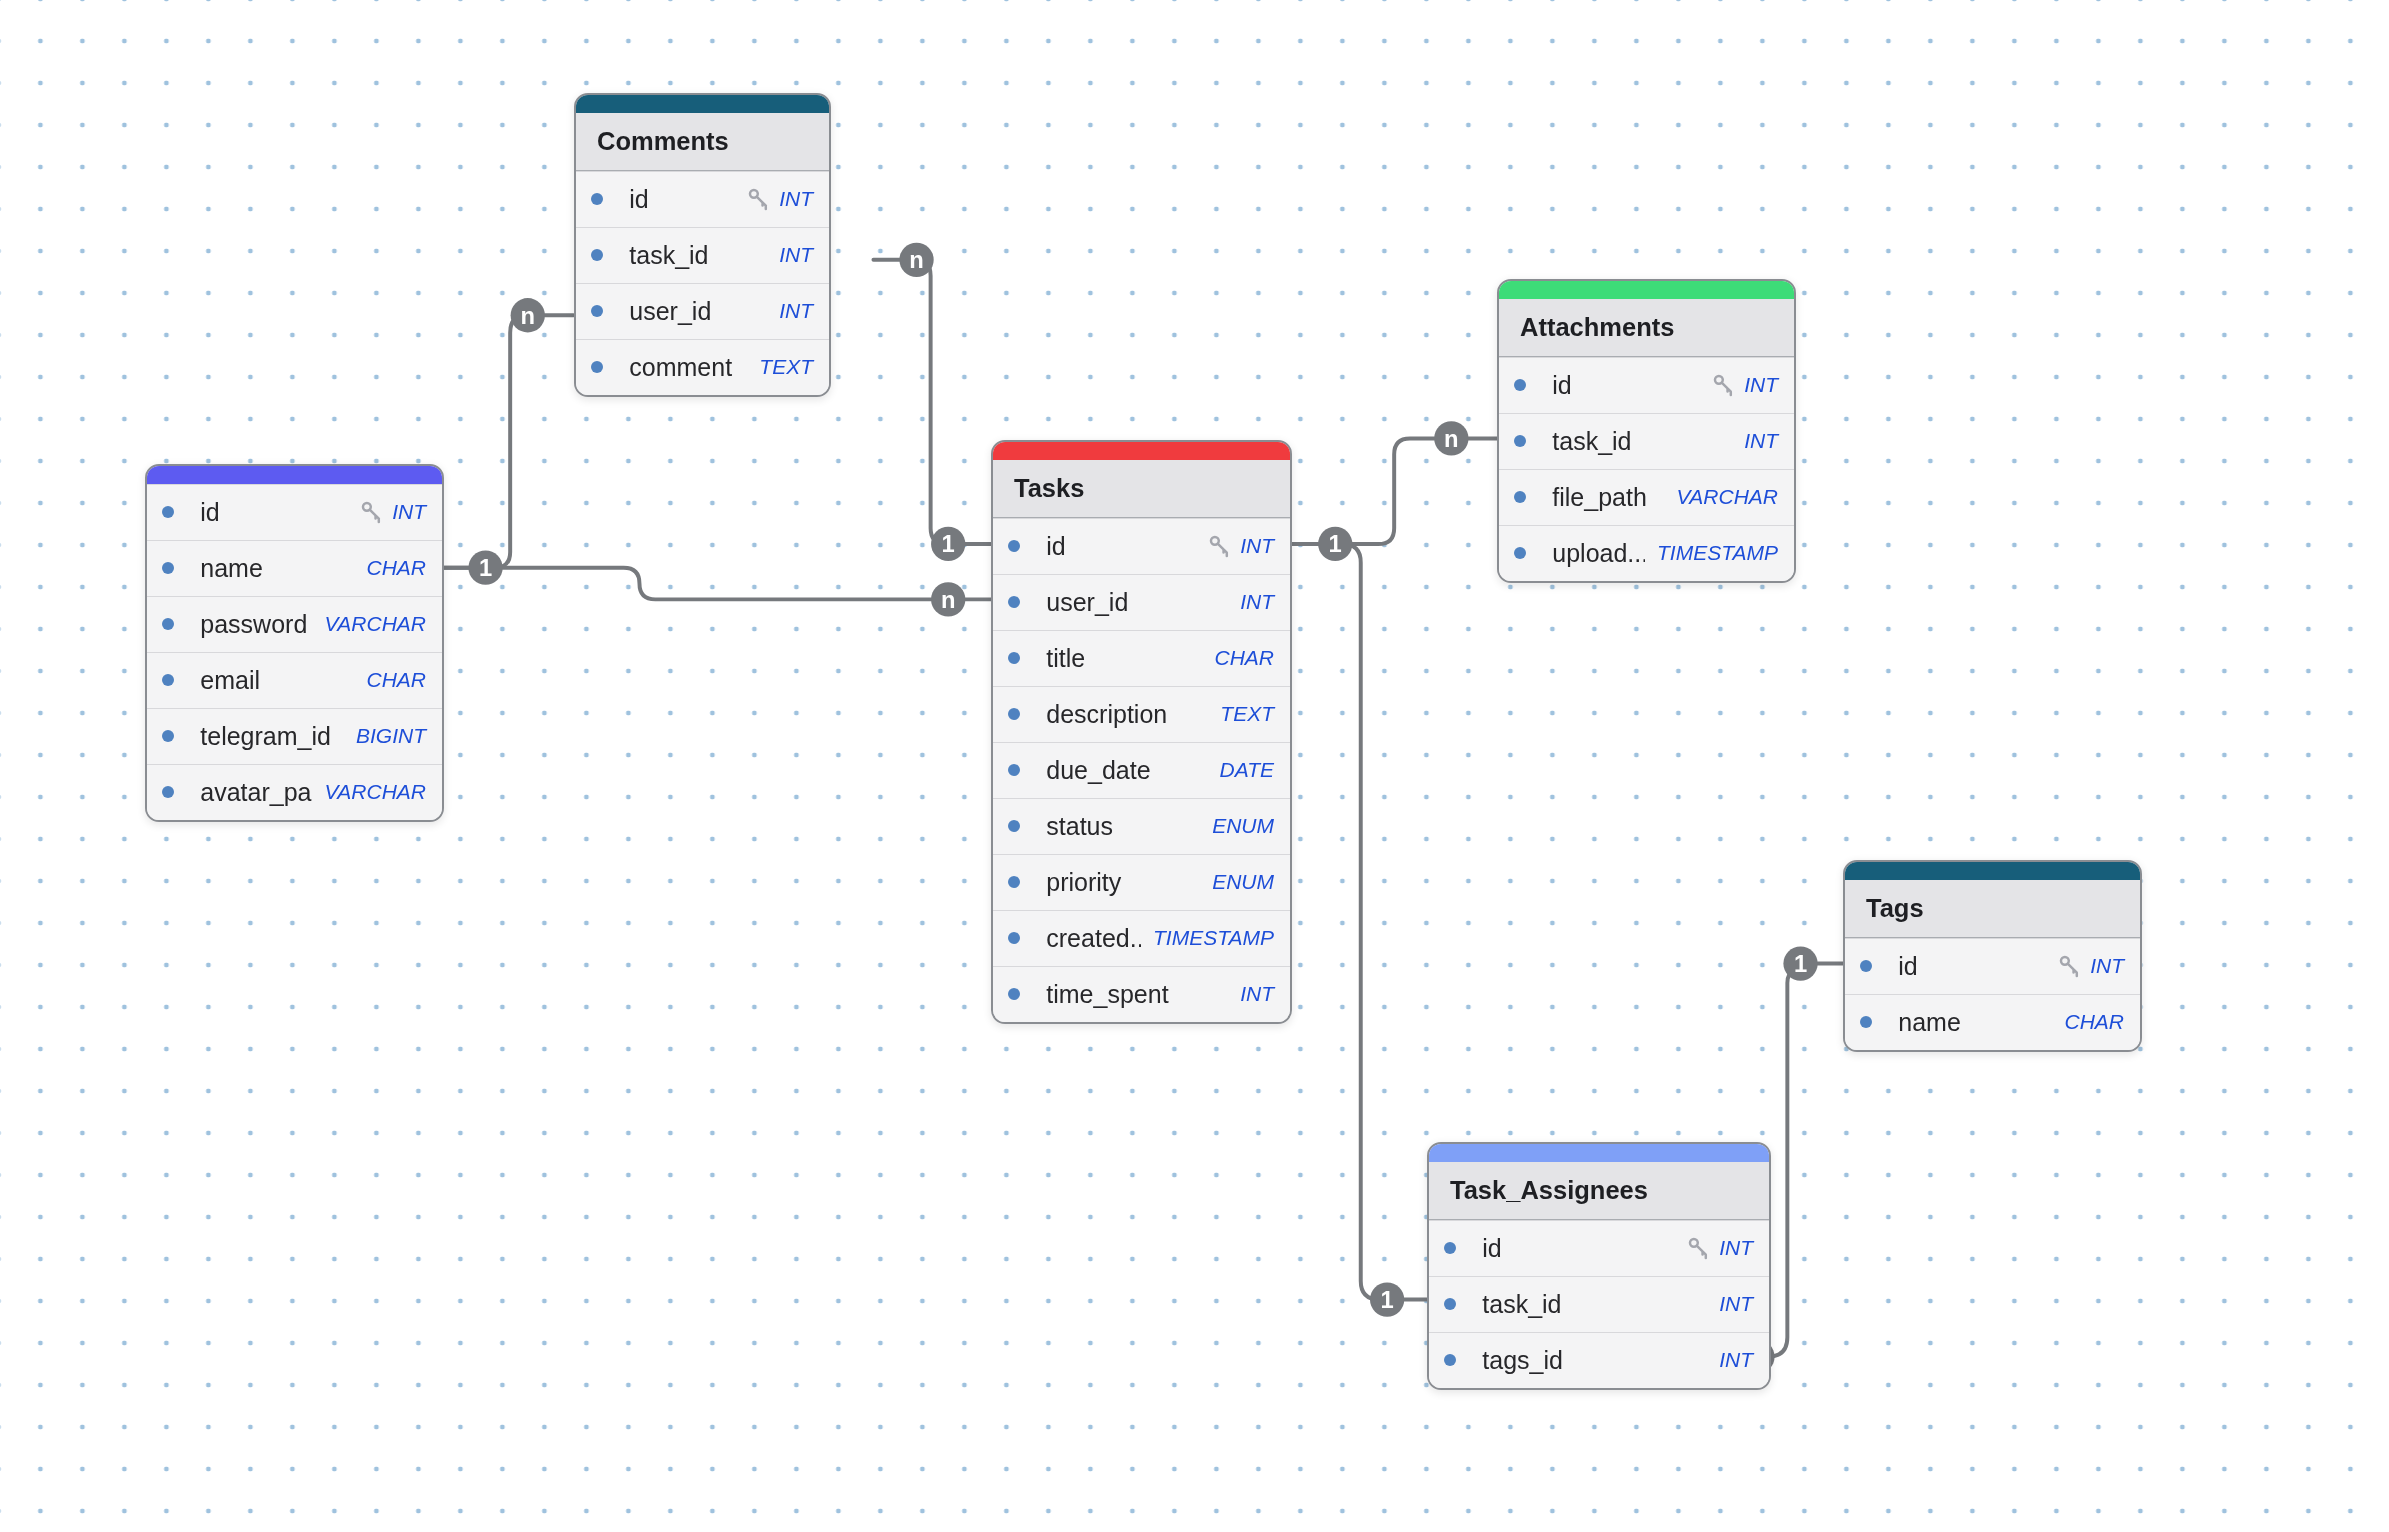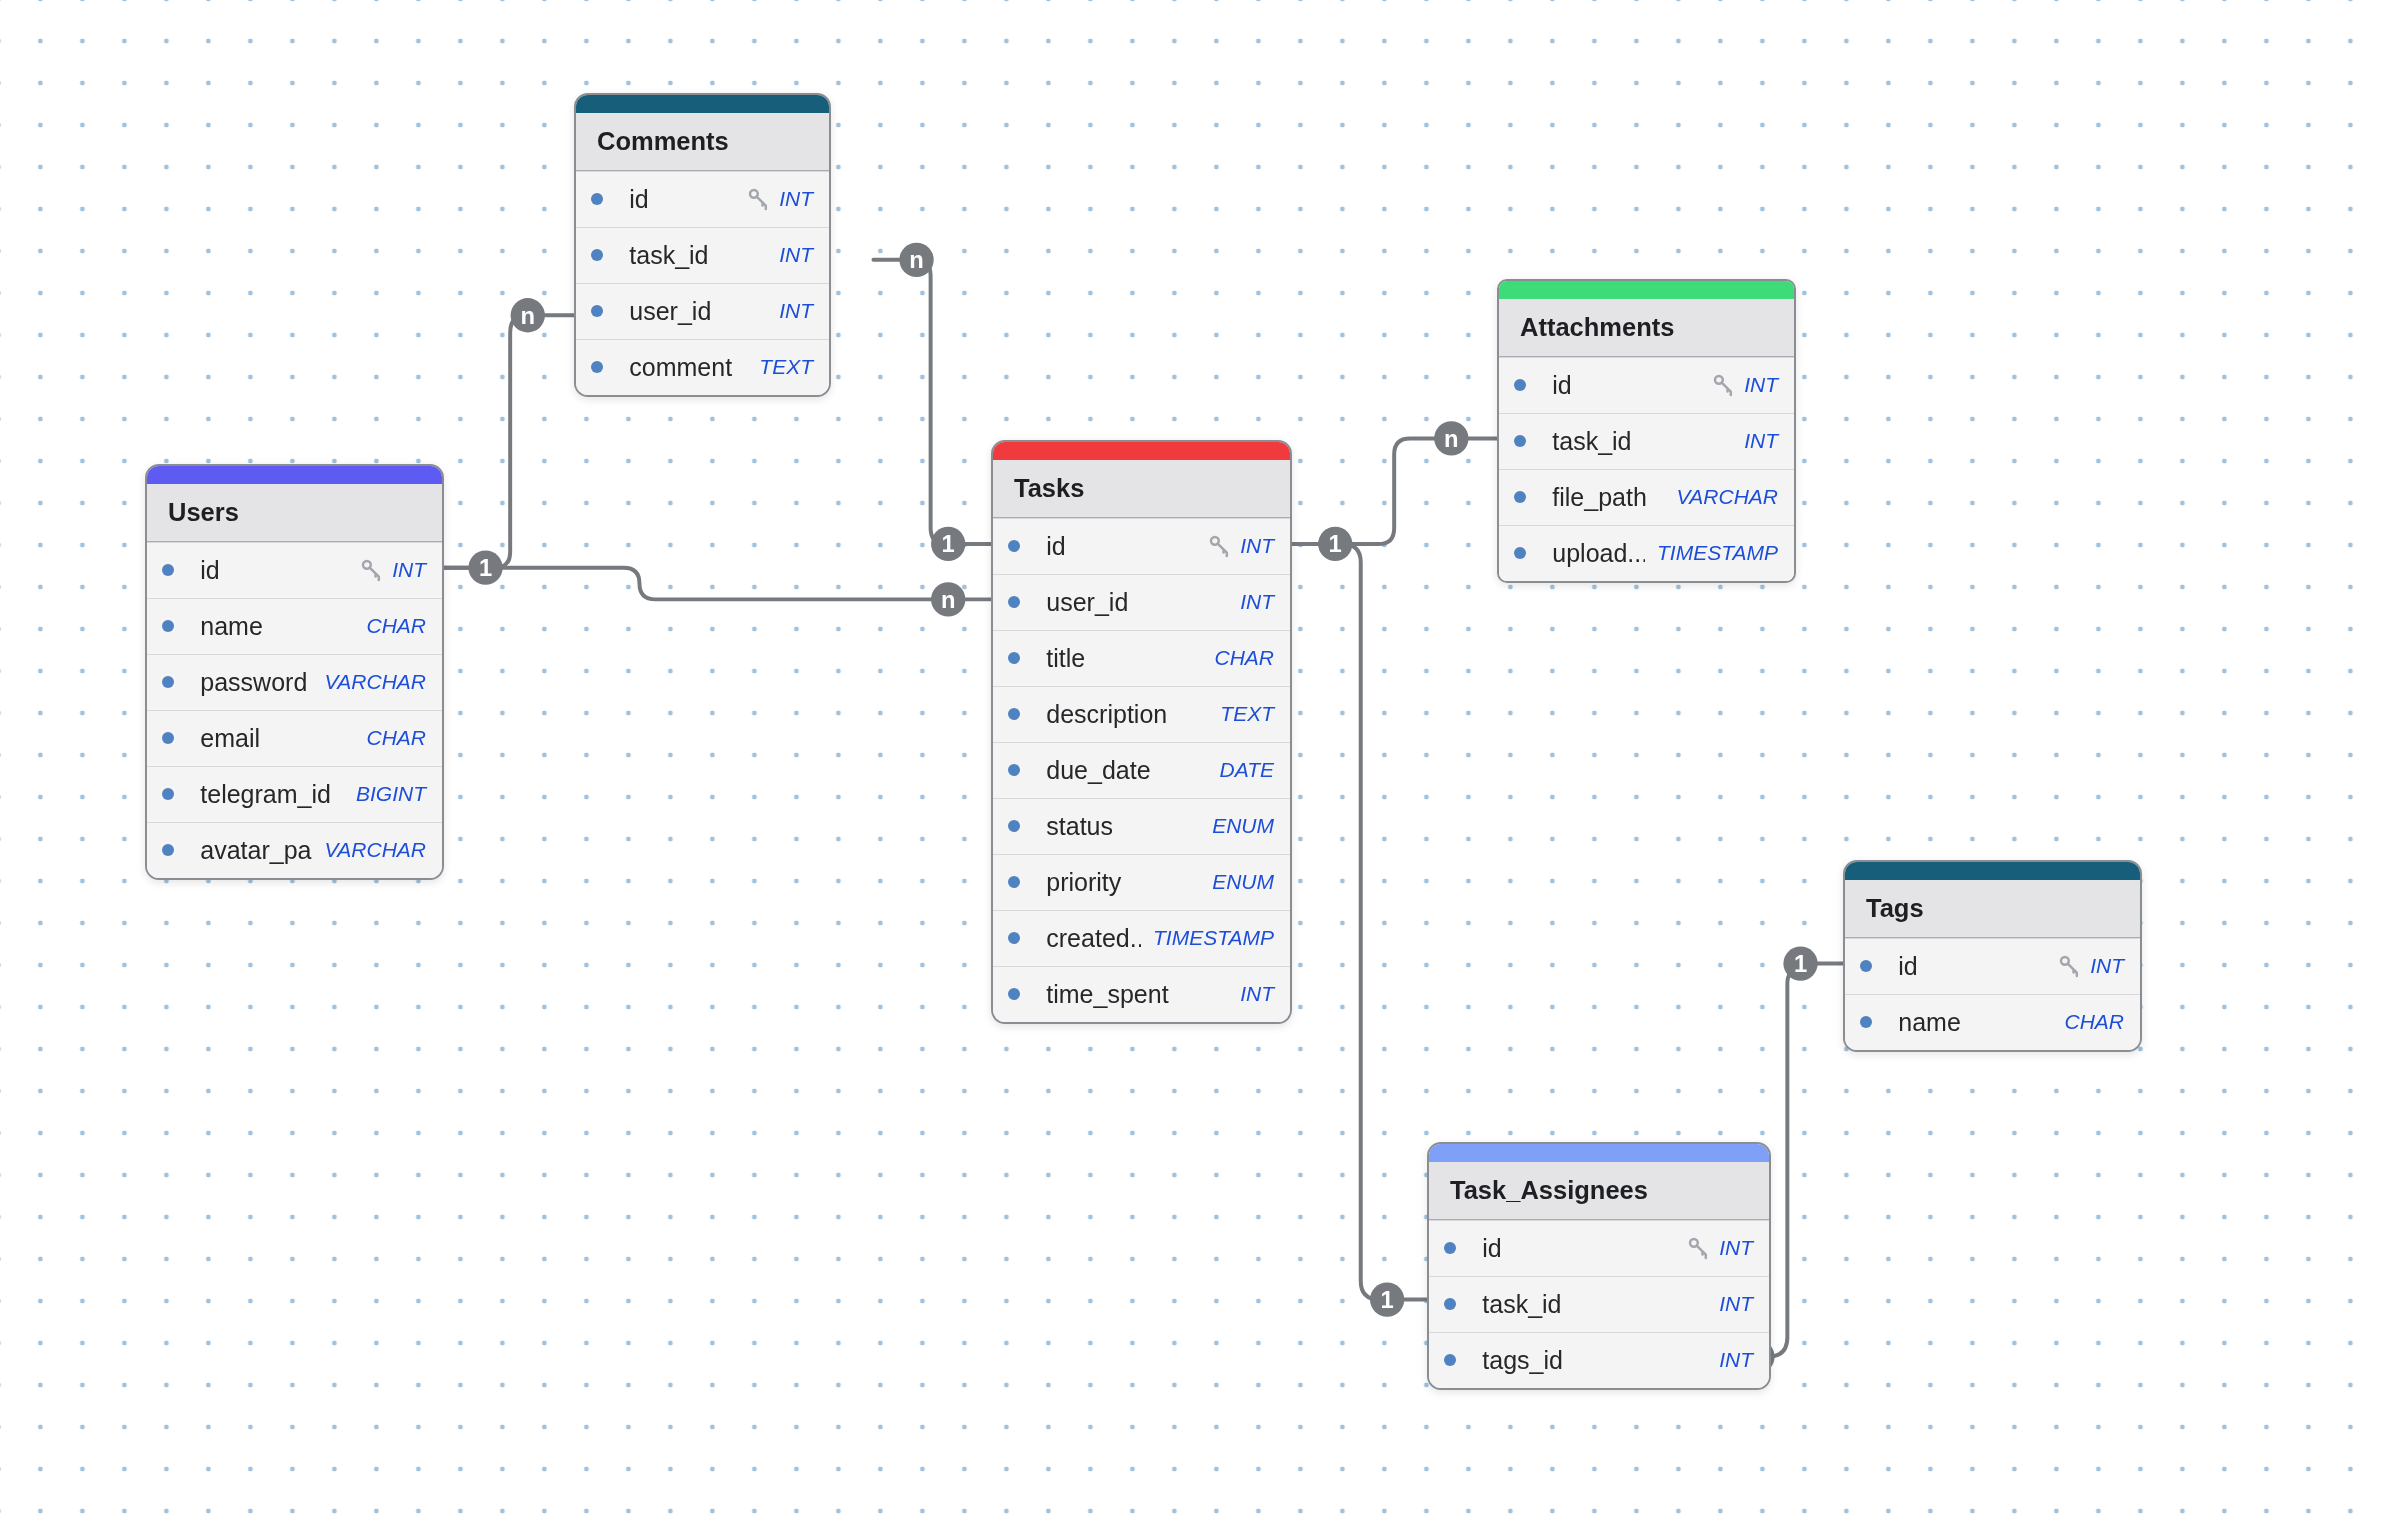--- a/index.html
+++ b/index.html
@@ -124,21 +124,20 @@
       <div class="row">
         <span class="dot"></span>
         <span class="fname">comment</span>
         <span class="ftype">
           <span>TEXT</span>
         </span>
       </div>
     </div>
     <div class="tbl" style="left: 145px; top: 464px; width: 299px;">
       <div class="strip" style="background: rgb(93, 91, 241);"></div>
-      <div class="tbl-title">Users</div>
       <div class="row">
         <span class="dot"></span>
         <span class="fname">id</span>
         <span class="ftype">
           <svg width="26" height="26" viewBox="0 0 24 24" class="key-icon">
             <circle cx="8.2" cy="7.2" r="3.6" fill="none" stroke="#a4a6ad" stroke-width="2.3"></circle>
             <path d="M10.8 9.8 L19.2 18.2 M19.2 18.2 L19.2 21.2 M16.2 15.2 L16.2 18.0" fill="none" stroke="#a4a6ad" stroke-width="2.3" stroke-linecap="round"></path>
           </svg>
           <span>INT</span>
         </span>
@@ -243,21 +242,21 @@
         </span>
       </div>
       <div class="row">
         <span class="dot"></span>
         <span class="fname">time_spent</span>
         <span class="ftype">
           <span>INT</span>
         </span>
       </div>
     </div>
-    <div class="tbl" style="left: 1497px; top: 279px; width: 299px; border-radius: 10px;">
+    <div class="tbl" style="left: 1497px; top: 279px; width: 299px;">
       <div class="strip" style="background: rgb(61, 220, 120);"></div>
       <div class="tbl-title">Attachments</div>
       <div class="row">
         <span class="dot"></span>
         <span class="fname">id</span>
         <span class="ftype">
           <svg width="26" height="26" viewBox="0 0 24 24" class="key-icon">
             <circle cx="8.2" cy="7.2" r="3.6" fill="none" stroke="#a4a6ad" stroke-width="2.3"></circle>
             <path d="M10.8 9.8 L19.2 18.2 M19.2 18.2 L19.2 21.2 M16.2 15.2 L16.2 18.0" fill="none" stroke="#a4a6ad" stroke-width="2.3" stroke-linecap="round"></path>
           </svg>

